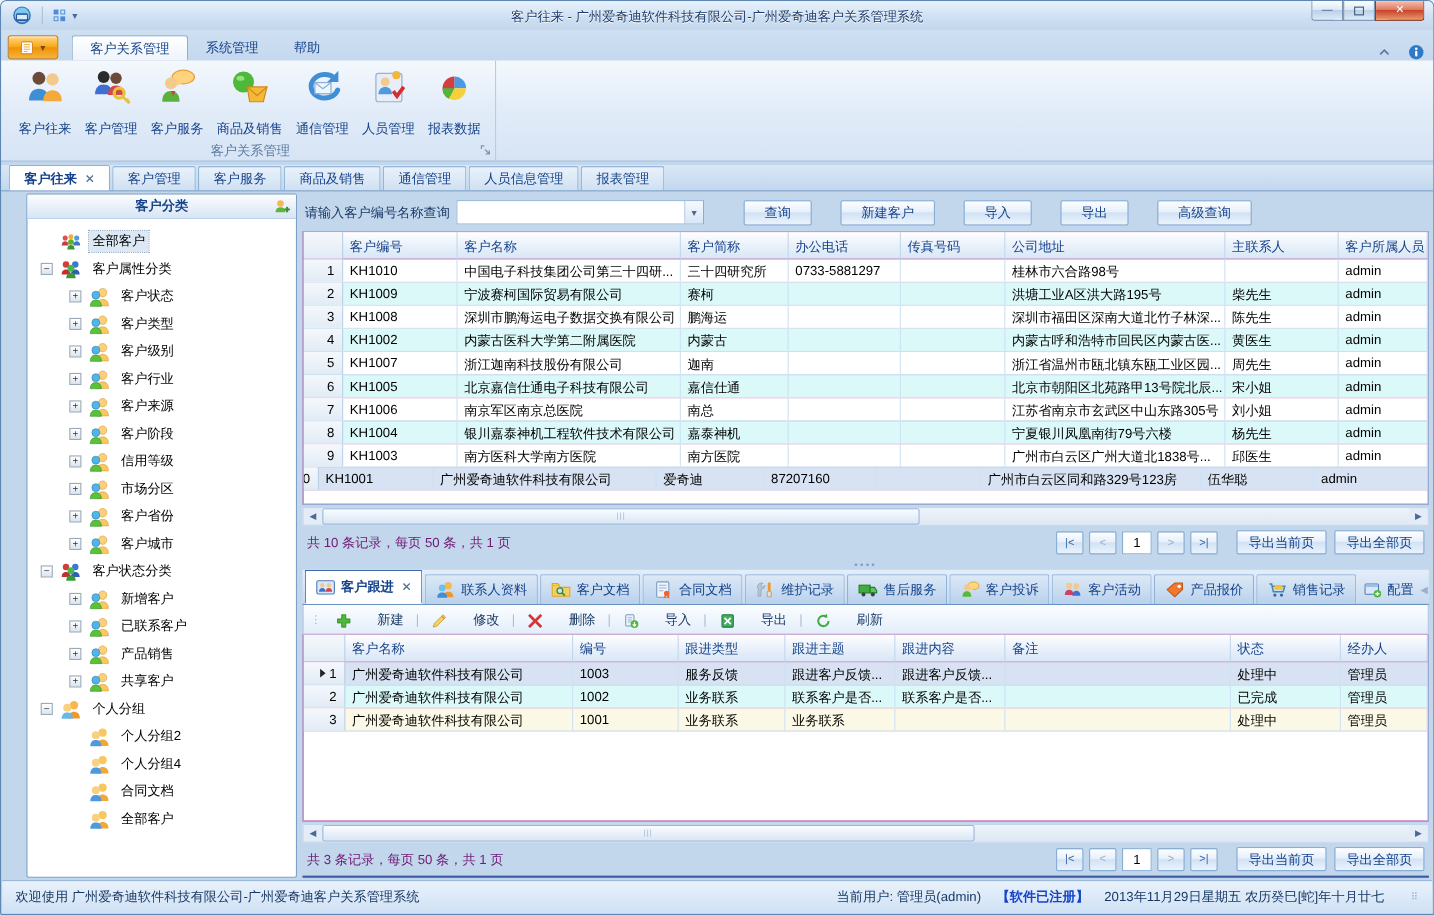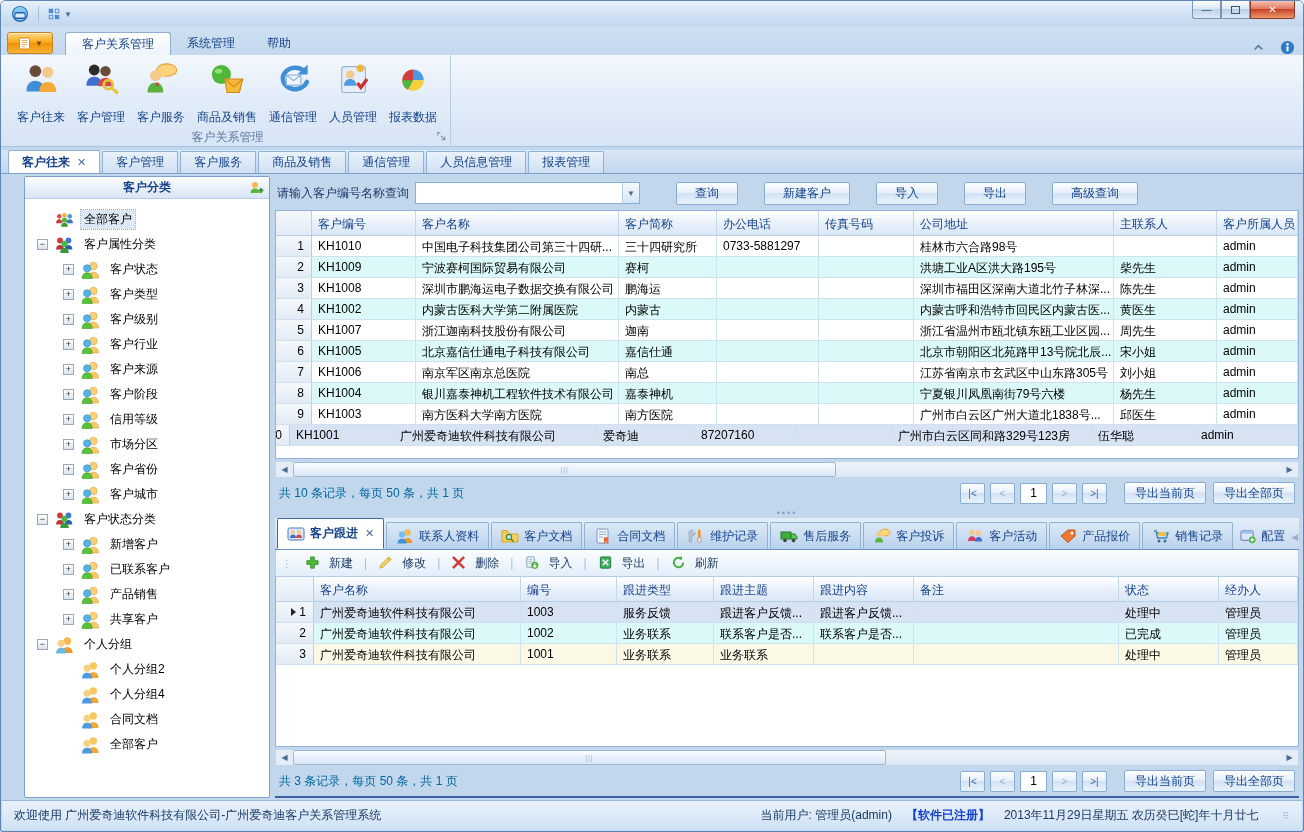--- a/index.html
+++ b/index.html
@@ -115,21 +115,21 @@
   
   .hscroll { height:17px; min-height:17px; display:flex; align-items:stretch;
     background:#e4edf7; border:1px solid #c2d7ec; margin-top:2px; }
   .hs-arrow { width:17px; display:flex; align-items:center; justify-content:center;
     color:#4a6a94; font-size:8px; }
   .hs-track { flex:1; position:relative; background:linear-gradient(#eef3f9,#dde8f4); }
   .hs-thumb { position:absolute; top:0; bottom:0; border:1px solid #9cb8d8; border-radius:2px;
     background:linear-gradient(#fafcff,#d9e6f5); display:flex; align-items:center;
     justify-content:center; color:#9ab4d2; font-size:7px; letter-spacing:1px; }
   .pager { height:30px; min-height:30px; display:flex; align-items:center; padding:0 4px; }
-  .pg-sum { color:#0369a1; }
+  .pg-sum { color:#701a75; }
   .pg-right { margin-left:auto; display:flex; align-items:center; gap:5px; }
   .pg-btn { width:25px; height:21px; border:1px solid #88aed6; border-radius:2px;
     background:linear-gradient(#fdfeff,#e7f0fb 45%,#d2e2f4 50%,#e9f3fd);
     display:flex; align-items:center; justify-content:center; font-size:10px; color:#3a6aa8; }
   .pg-btn.dim { color:#9ab0c8; }
   .pg-input { width:27px; height:21px; border:1px solid #8aaed2; text-align:center; font:inherit; padding:0; }
   .pg-export { margin-left:12px; display:flex; gap:7px; }
   .pg-export .qbtn { height:22px; padding:0 10px; }
   .splitter { height:10px; min-height:10px; display:flex; align-items:center; justify-content:center;
     color:#7da0c8; font-size:9px; letter-spacing:2px; }
@@ -147,21 +147,21 @@
   .d2tab .x { font-size:11px; color:#4a6a94; font-weight:bold; margin-left:2px; }
   .config { margin-left:auto; display:flex; align-items:center; gap:4px; color:#15428b;
     padding:0 2px 4px 4px; white-space:nowrap; }
   .config .ic { width:18px; height:15px; }
   .navarr { font-size:9px; padding:0 2px; }
   .navarr.dim { color:#9ab0c8; } .navarr.on { color:#3a6aa8; }
   .d-toolbar { height:27px; min-height:27px; display:flex; align-items:center;
     background:linear-gradient(#fbfdff,#e3eefa); border:1px solid #b7cde6; border-top:none;
     padding:0 6px; color:#1a3a66; }
   .tb-grip { color:#9ab4d2; font-size:10px; letter-spacing:1px; margin-right:8px; }
-  .tb-item { display:flex; align-items:flex-start; gap:9px; padding:0 4px; }
+  .tb-item { display:flex; align-items:flex-end; gap:23px; padding:0 4px; }
   .tb-item .ic { width:15px; height:15px; }
   .tb-sep { color:#a8bed6; padding:0 7px; }
   #detail-grid { flex:1; border-top:none; }
 
   
   .statusbar { position:absolute; left:1px; right:1px; bottom:1px; height:30px;
     background:linear-gradient(#e9f2fc,#cfe1f4); border-top:1px solid #9cb8d8;
     display:flex; align-items:center; padding:0 12px; color:#1a3a66; }
   .sb-right { margin-left:auto; display:flex; align-items:center; gap:14px; white-space:nowrap; }
   .sb-reg { color:#1544c8; font-weight:bold; }
@@ -186,20 +186,21 @@
       <span class="ic">
           <svg viewBox="0 0 16 16">
             <rect x="2" y="2" width="5" height="5" fill="#4d8bd6"></rect>
             <rect x="9.5" y="2.5" width="4" height="4" fill="none" stroke="#4d8bd6"></rect>
             <rect x="2.5" y="9.5" width="4" height="4" fill="none" stroke="#4d8bd6"></rect>
             <rect x="9" y="9" width="5" height="5" fill="#4d8bd6"></rect>
           </svg>
         </span>
       <span class="caret">▼</span>
     </span>
+    <div class="t-title">客户往来 - 广州爱奇迪软件科技有限公司-广州爱奇迪客户关系管理系统</div>
     <div class="winbtns">
       <div class="wbtn min">—</div>
       <div class="wbtn">
           <span class="maxbox"></span>
         </div>
       <div class="wbtn close">✕</div>
     </div>
   </div>
 
   <div class="ribbon-tabrow">

